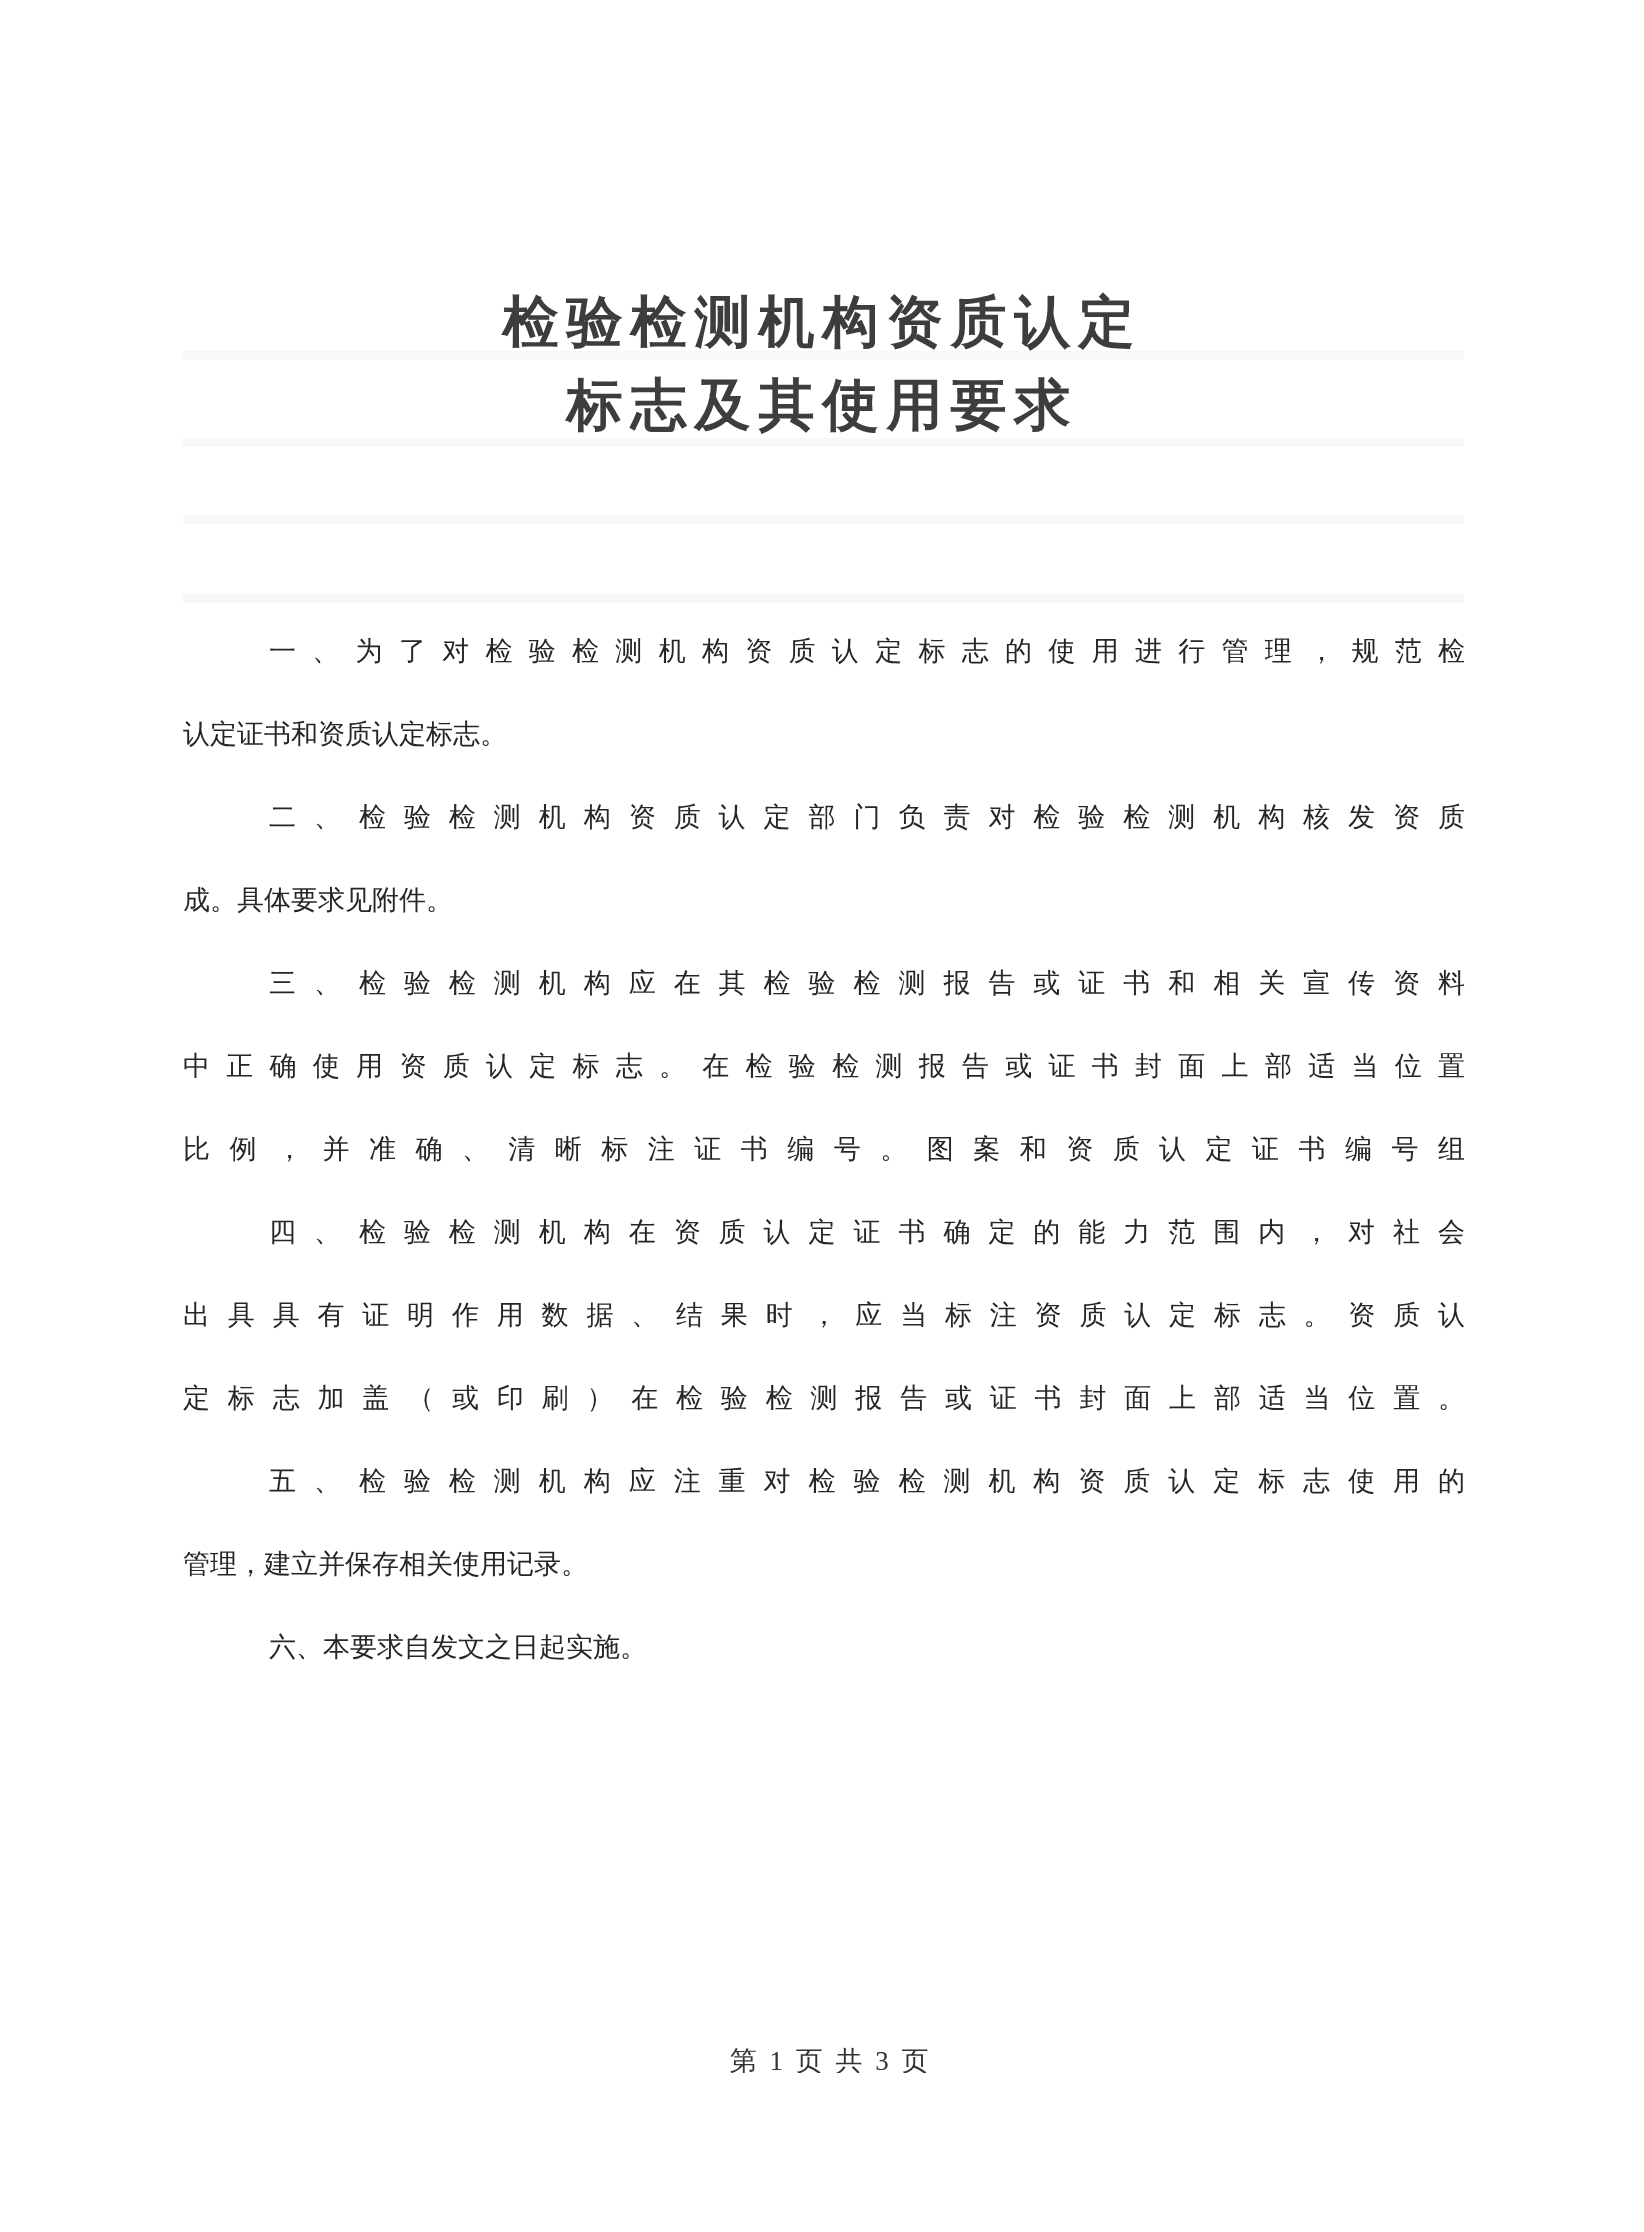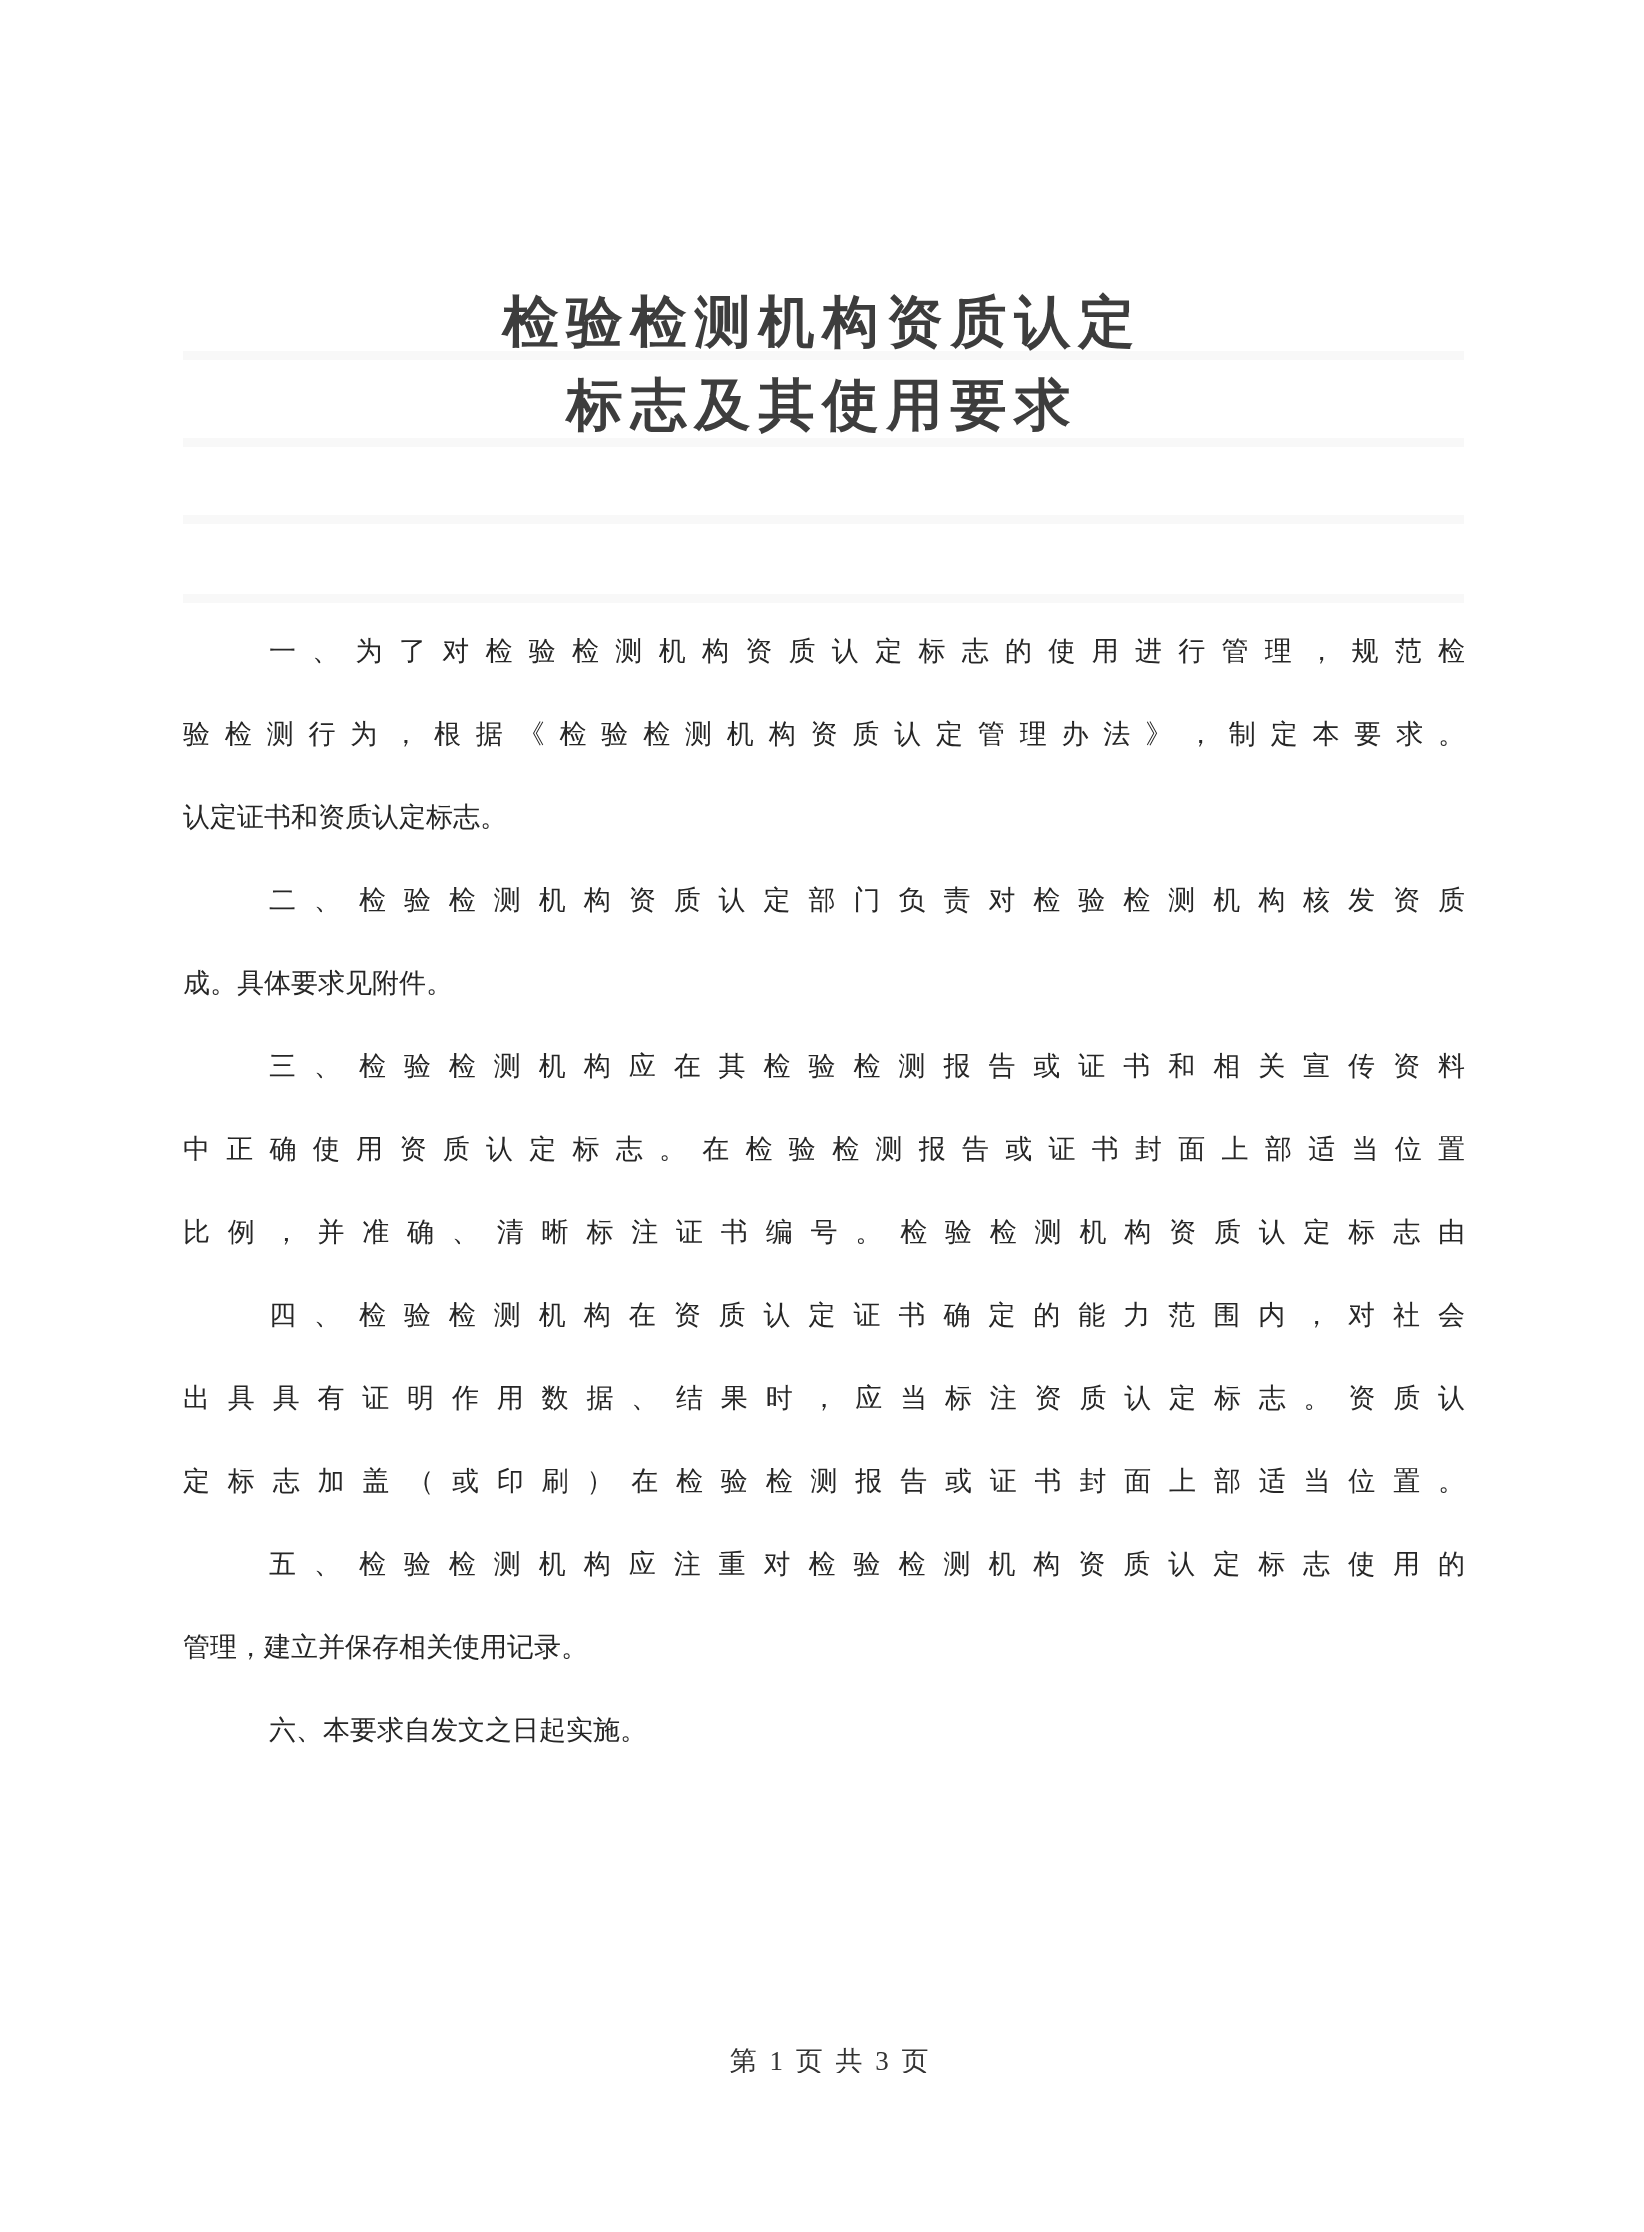--- a/index.html
+++ b/index.html
@@ -89,27 +89,26 @@
   <div class="band band-3"></div>
   <div class="band band-4"></div>
 
   <div class="title-block">
     <div class="title-line">检验检测机构资质认定</div>
     <div class="title-line">标志及其使用要求</div>
   </div>
 
   <div class="body-text">
       <div class="line indent j">一、为了对检验检测机构资质认定标志的使用进行管理，规范检</div>
-      <div class="line j">验检测行为，根据《检验检测机构资质认定管理办法》，制定本要求。</div>
       <div class="line">认定证书和资质认定标志。</div>
       <div class="line indent j">二、检验检测机构资质认定部门负责对检验检测机构核发资质</div>
       <div class="line">成。具体要求见附件。</div>
       <div class="line indent j">三、检验检测机构应在其检验检测报告或证书和相关宣传资料</div>
       <div class="line j">中正确使用资质认定标志。在检验检测报告或证书封面上部适当位置</div>
-      <div class="line j">比例，并准确、清晰标注证书编号。检验检测机构资质认定标志由</div>
+      <div class="line j">比例，并准确、清晰标注证书编号。图案和资质认定证书编号组</div>
       <div class="line indent j">四、检验检测机构在资质认定证书确定的能力范围内，对社会</div>
       <div class="line j">出具具有证明作用数据、结果时，应当标注资质认定标志。资质认</div>
       <div class="line j">定标志加盖（或印刷）在检验检测报告或证书封面上部适当位置。</div>
       <div class="line indent j">五、检验检测机构应注重对检验检测机构资质认定标志使用的</div>
       <div class="line">管理，建立并保存相关使用记录。</div>
       <div class="line indent">六、本要求自发文之日起实施。</div>
     </div>
 
   <div class="footer">第 1 页 共 3 页</div>
 

